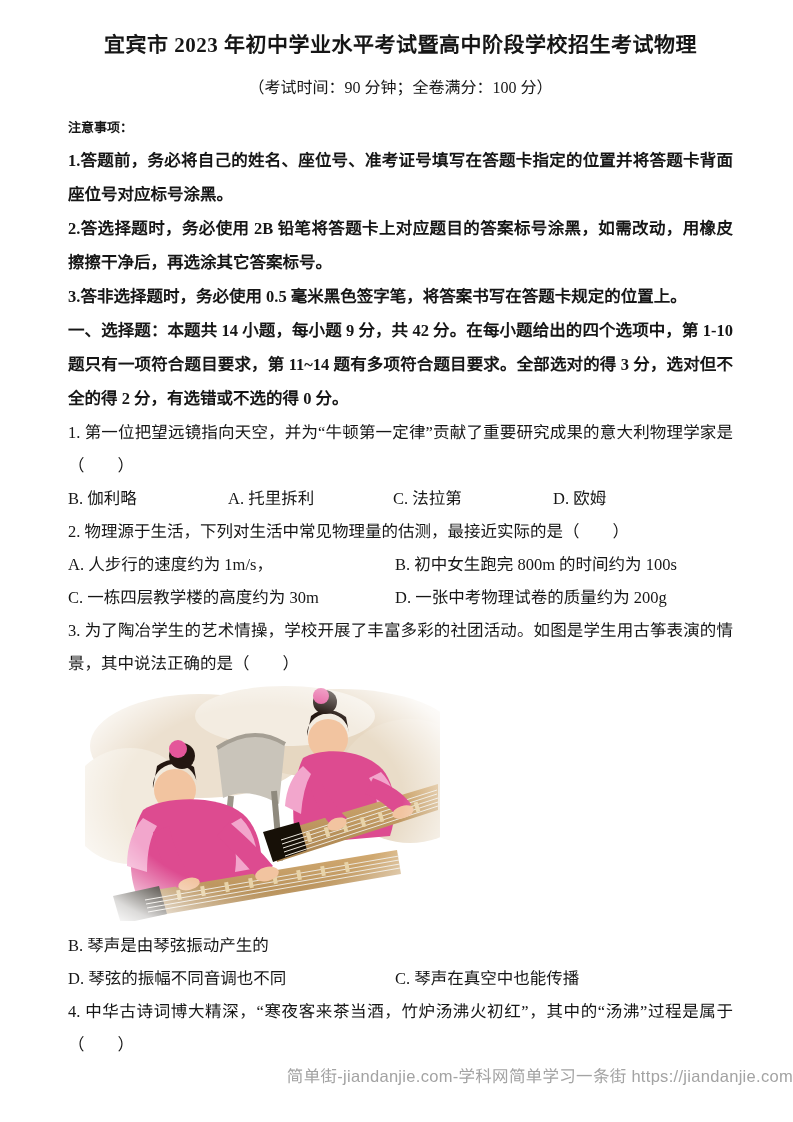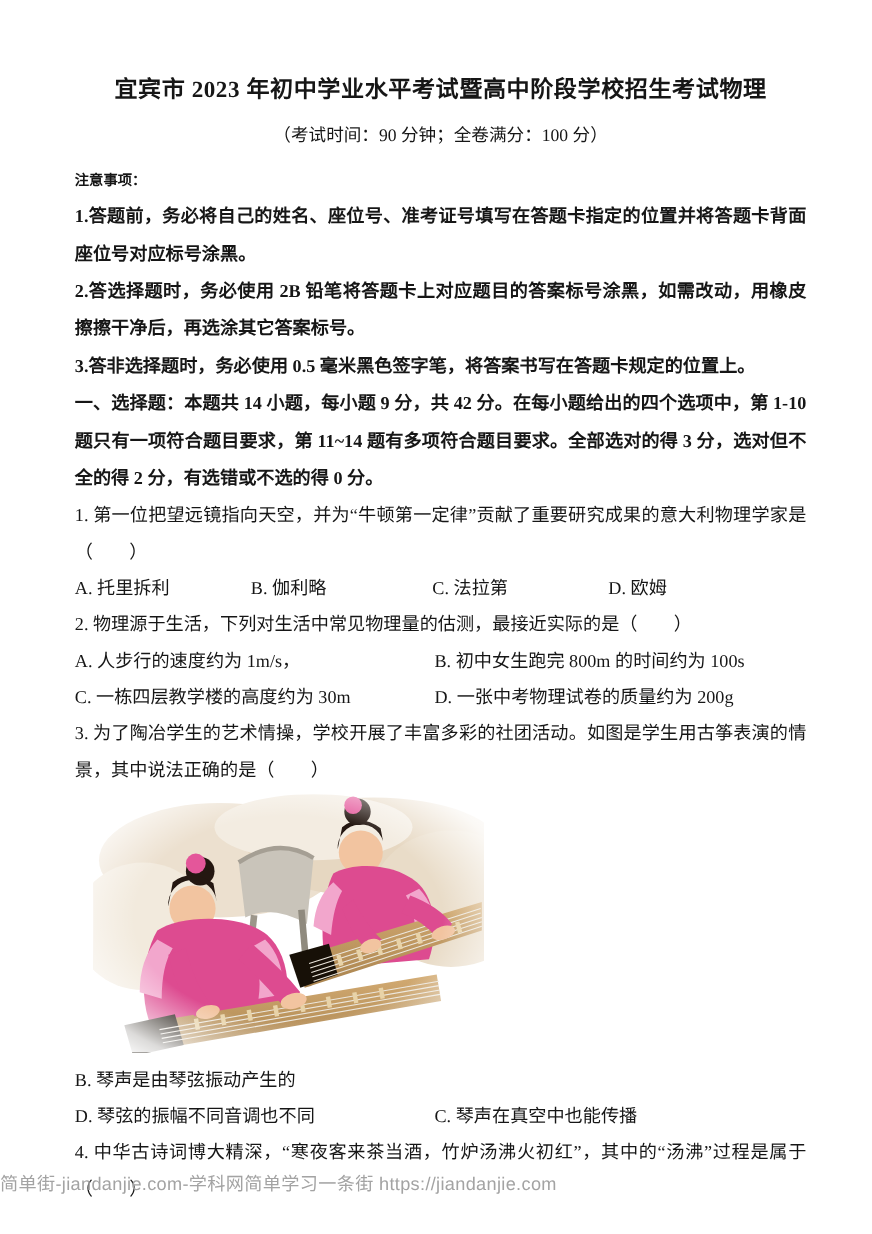--- a/index.html
+++ b/index.html
@@ -4,21 +4,21 @@
 <style>
   html,body{margin:0;padding:0;background:#ffffff;}
   body{
     width:793px;height:1122px;
     font-family:"Liberation Serif","DejaVu Serif",serif;
     color:#161616;
     position:relative;
     overflow:hidden;
   }
   .page{position:relative;width:793px;height:1122px;background:#ffffff;}
-  .content{padding:66px 60px 0 68px;}
+  .content{padding:30px 60px 0 68px;}
   .doc-title{
     font-size:21px;font-weight:700;text-align:center;
     margin:0;letter-spacing:0.5px;line-height:30px;
   }
   .doc-subtitle{
     font-size:16px;font-weight:400;text-align:center;
     margin:16px 0 0 0;line-height:24px;
   }
   .notice-heading{
     font-size:13px;font-weight:700;margin:12px 0 0 0;line-height:32px;
@@ -41,21 +41,21 @@
   .opt-row.four > span:nth-child(3){width:160px;}
   .opt-row.two  > span:nth-child(1){width:327px;}
   .opt-row > span{display:block;white-space:nowrap;}
   .figure-wrap{
     width:355px;height:235px;margin:6px 0 8px 17px;
     position:relative;
   }
   .figure-wrap svg{display:block;width:355px;height:235px;}
   .page-footer{
     position:absolute;left:0;right:0;top:1063px;
-    text-align:left;
+    text-align:right;
     font-family:"Liberation Sans","DejaVu Sans",sans-serif;
     font-size:16.5px;color:#a3a3a3;letter-spacing:0.3px;
   }
 </style>
 </head>
 <body>
 
 <div class="page">
   <div class="content">
 
@@ -64,22 +64,22 @@
 
     <div class="notice-heading">注意事项：</div>
     <p class="notice-item">1.答题前，务必将自己的姓名、座位号、准考证号填写在答题卡指定的位置并将答题卡背面座位号对应标号涂黑。</p>
     <p class="notice-item">2.答选择题时，务必使用 2B 铅笔将答题卡上对应题目的答案标号涂黑，如需改动，用橡皮擦擦干净后，再选涂其它答案标号。</p>
     <p class="notice-item">3.答非选择题时，务必使用 0.5 毫米黑色签字笔，将答案书写在答题卡规定的位置上。</p>
 
     <p class="section-heading">一、选择题：本题共 14 小题，每小题 9 分，共 42 分。在每小题给出的四个选项中，第 1-10 题只有一项符合题目要求，第 11~14 题有多项符合题目要求。全部选对的得 3 分，选对但不全的得 2 分，有选错或不选的得 0 分。</p>
 
     <p class="q-stem">1. 第一位把望远镜指向天空，并为“牛顿第一定律”贡献了重要研究成果的意大利物理学家是（　　）</p>
     <div class="opt-row four">
+      <span>B. 伽利略</span>
       <span>A. 托里拆利</span>
-      <span>B. 伽利略</span>
       <span>C. 法拉第</span>
       <span>D. 欧姆</span>
     </div>
 
     <p class="q-stem">2. 物理源于生活，下列对生活中常见物理量的估测，最接近实际的是（　　）</p>
     <div class="opt-row two">
       <span>A. 人步行的速度约为 1m/s，</span>
       <span>B. 初中女生跑完 800m 的时间约为 100s</span>
     </div>
     <div class="opt-row two">

